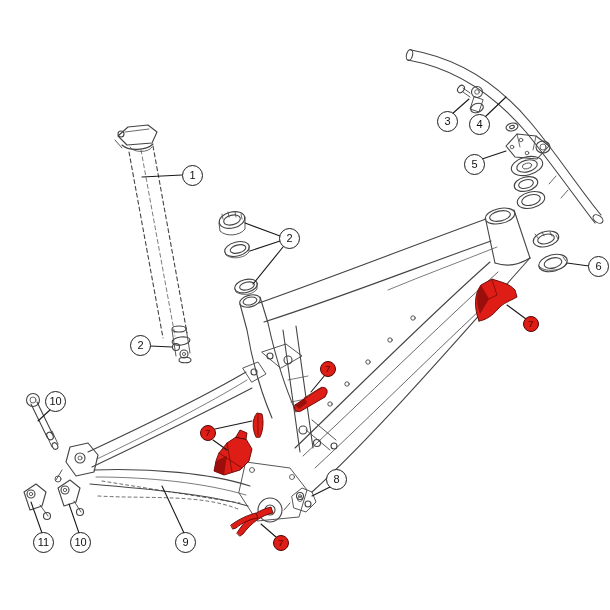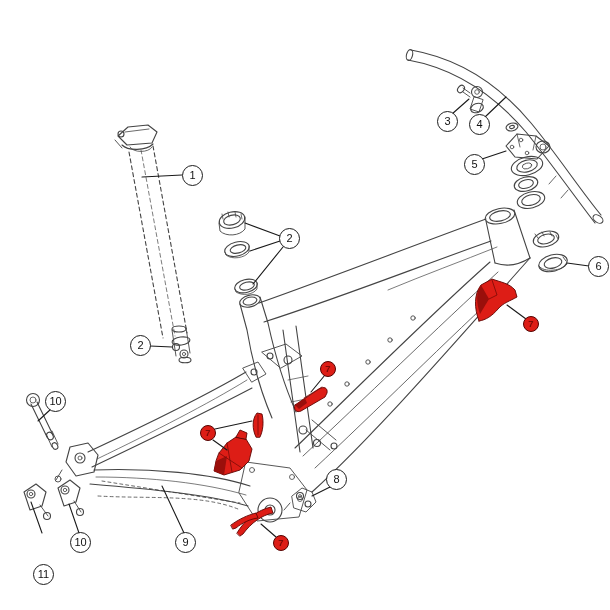--- a/index.html
+++ b/index.html
@@ -279,16 +279,16 @@
     </div>
   <div class="callout standard" style="left:175px;top:532px;">
       <span>9</span>
     </div>
   <div class="callout standard" style="left:45px;top:391px;">
       <span>10</span>
     </div>
   <div class="callout standard" style="left:70px;top:532px;">
       <span>10</span>
     </div>
-  <div class="callout standard" style="left:33px;top:564px;">
+  <div class="callout standard" style="left:33px;top:532px;">
       <span>11</span>
     </div>
 </div>
 
 </body></html>

